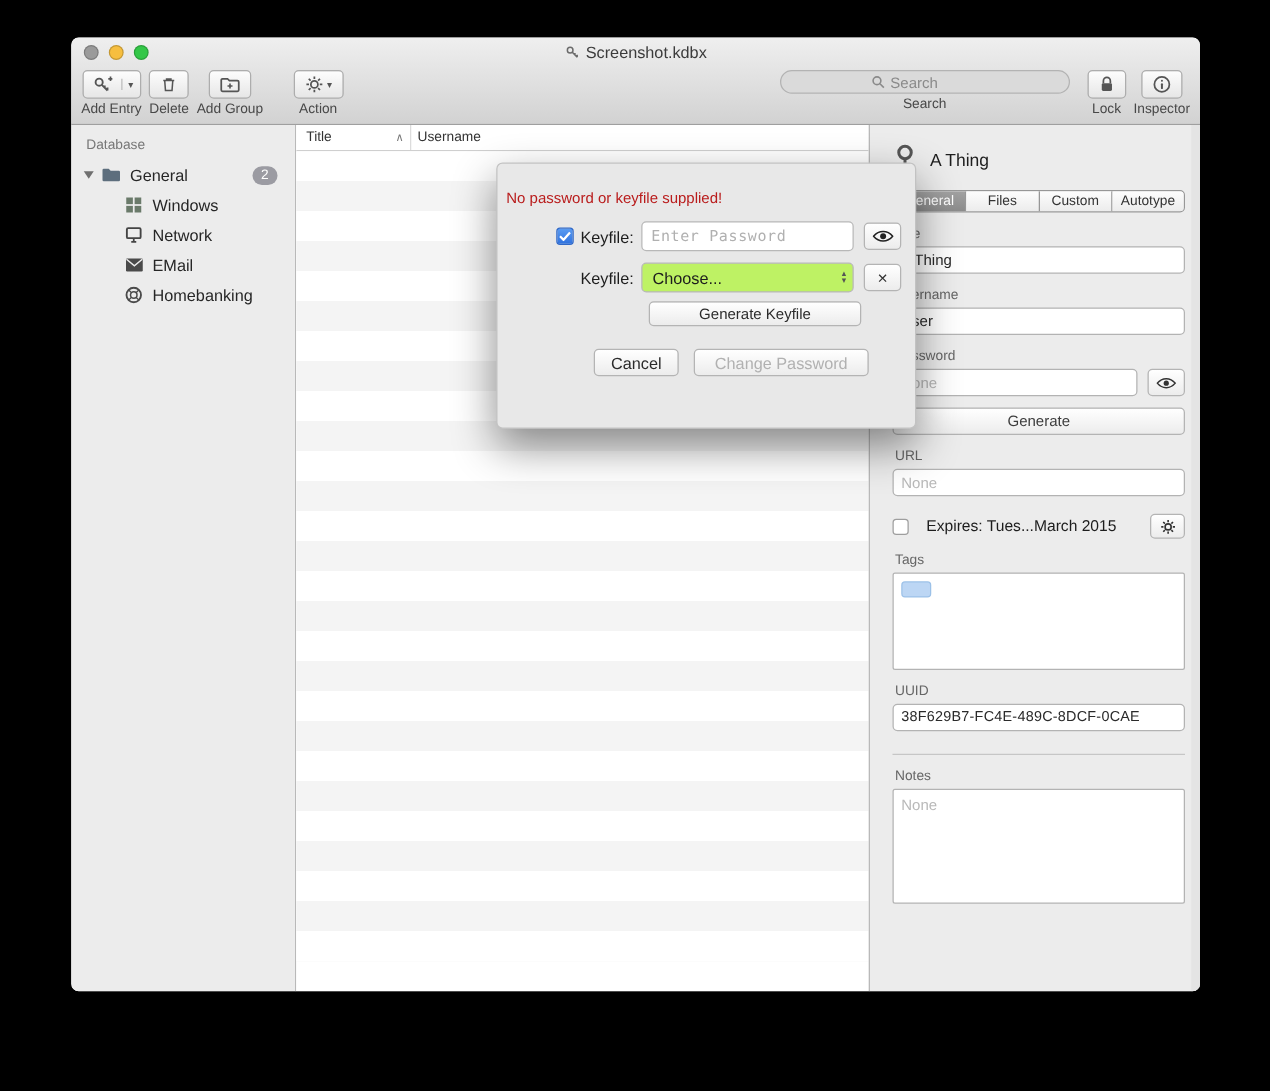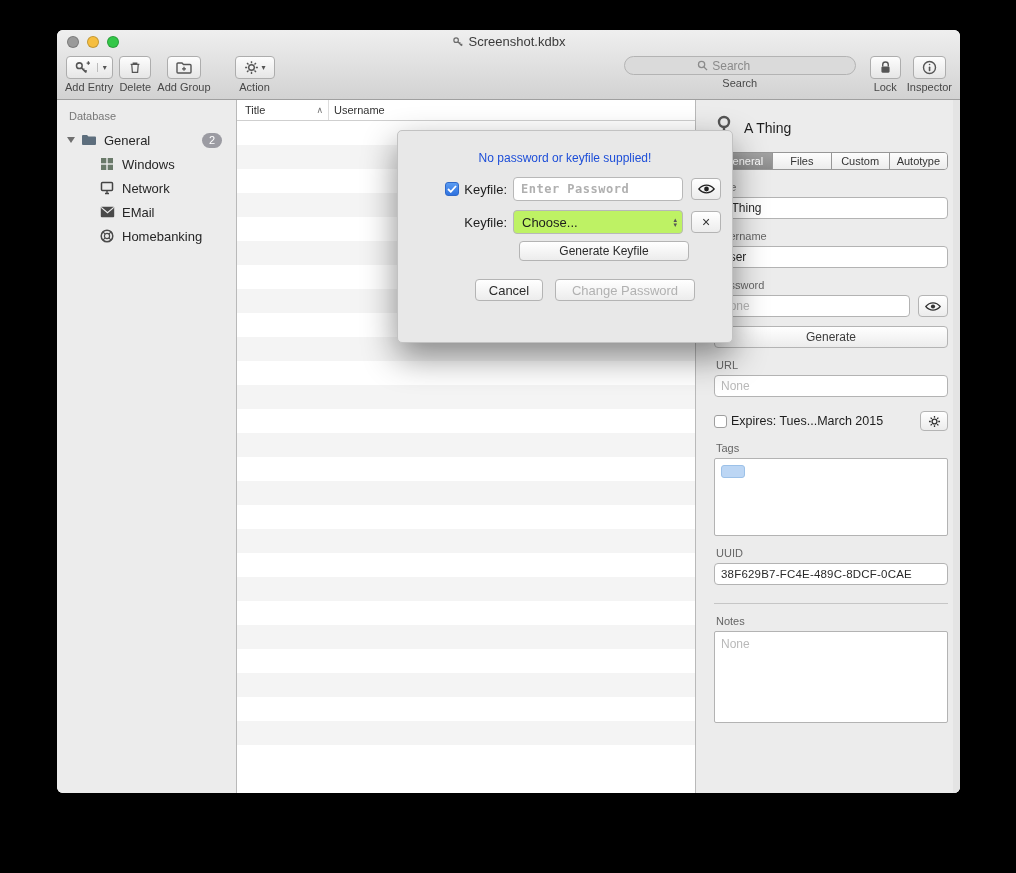--- a/index.html
+++ b/index.html
@@ -62,28 +62,28 @@
   .th-title { width:92px; padding-left:8px; display:flex; align-items:center; border-right:1px solid #dcdcdc; height:100%; }
   .sort-ind { margin-left:auto; margin-right:5px; color:#777; font-size:9px; }
   .th-user { padding-left:5px; }
   .stripes { position:absolute; top:21px; left:0; right:0; height:648px;
              background:repeating-linear-gradient(#ffffff 0 24px, #f4f4f4 24px 48px); }
 
   
   .dialog { position:absolute; left:340px; top:100px; width:336px; height:213px; z-index:30;
             background:#e8e8e8; border:1px solid #c2c2c2; border-radius:5px;
             box-shadow:0 14px 34px rgba(0,0,0,.45); padding:0 7px; }
-  .dlg-msg { text-align:center; font-size:12px; color:#1d4ed8; margin:20px 0 12px; }
+  .dlg-msg { text-align:left; font-size:12px; color:#b91c1c; margin:20px 0 12px; }
   .dlg-row { display:flex; align-items:center; margin-bottom:7px; }
   .dlg-lblcol { width:108px; display:flex; justify-content:flex-end; align-items:center; gap:5px;
                 font-size:13px; color:#1d1d1d; padding-right:6px; }
   .cb { width:14px; height:14px; border-radius:3px; border:1px solid #9e9e9e; background:#fff; flex:0 0 auto; }
   .cb-checked { background:linear-gradient(#5a9cf2,#2f72df); border-color:#2f68c8; display:flex; align-items:center; justify-content:center; }
   .dlg-field { width:170px; height:24px; border:1px solid #b8b8b8; border-radius:4px; background:#fff;
-               font-size:12px; padding:0 7px; outline:none; color:#333;font-weight:bold; }
+               font-size:12px; padding:0 7px; outline:none; color:#333; }
   .mono::placeholder { font-family:"DejaVu Sans Mono", monospace; color:#b0b0b0; letter-spacing:.5px; }
   .dlg-acc { margin-left:8px; }
   .sq-btn { width:30px; height:22px; border:1px solid #b4b4b4; border-radius:4px;
             background:linear-gradient(#fff,#ececec); display:flex; align-items:center; justify-content:center; color:#333; }
   .dd-field { width:170px; height:24px; border:1px solid #b8b8b8; border-radius:4px; background:#bef264;
               display:flex; align-items:center; font-size:13px; color:#1d1d1d; padding:0 5px 0 8px; }
   .dd-steppers { margin-left:auto; display:flex; flex-direction:column; line-height:5px; font-size:7px; color:#555; }
   .btn { border:1px solid #b4b4b4; border-radius:4px; background:linear-gradient(#ffffff,#ececec);
          font-size:12px; color:#2b2b2b; display:flex; align-items:center; justify-content:center; font-family:inherit; }
   .gen-keyfile { width:170px; height:20px; margin:2px 0 0 114px; }
@@ -101,21 +101,21 @@
          display:flex; align-items:center; justify-content:center; border-right:1px solid #979797; }
   .seg:last-child { border-right:none; }
   .seg.sel { background:linear-gradient(#a2a2a2,#8c8c8c); color:#fff; }
   .ilabel { font-size:11px; color:#666; margin:11px 0 4px 2px; }
   .ifield { width:100%; height:22px; border:1px solid #b3b3b3; border-radius:4px; background:#fff;
             font-size:12px; padding:0 6px; outline:none; color:#2a2a2a; font-family:inherit; }
   .ifield::placeholder, .iarea::placeholder { color:#b9b9b9; }
   .irow { display:flex; gap:8px; align-items:center; }
   .irow .ifield { flex:1; }
   .gen-btn { width:100%; height:22px; margin-top:9px; color:#3c3c3c;text-align:center; }
-  .exp-row { display:flex; align-items:center; gap:4px; margin-top:14px; font-size:12.5px; color:#1d1d1d; }
+  .exp-row { display:flex; align-items:center; gap:14px; margin-top:14px; font-size:12.5px; color:#1d1d1d; }
   .exp-row .cb { width:13px; height:13px; }
   .exp-gear { margin-left:auto; width:28px; height:20px; }
   .tags-box { width:100%; height:78px; border:1px solid #b3b3b3; border-radius:2px; background:#fff; padding:6px; }
   .tag-chip { width:24px; height:13px; background:#bcd6f4; border:1px solid #9cc1e8; border-radius:3px; }
   .uuid-field { font-size:11.5px; letter-spacing:.2px; white-space:nowrap; overflow:hidden; }
   .insp-div { border-top:1px solid #c6c6c6; margin-top:18px; }
   .iarea { width:100%; height:92px; border:1px solid #b3b3b3; border-radius:2px; background:#fff;
            font-size:12px; padding:5px 6px; resize:none; outline:none; font-family:inherit; color:#2a2a2a; }
   svg { display:block; }
 </style>

